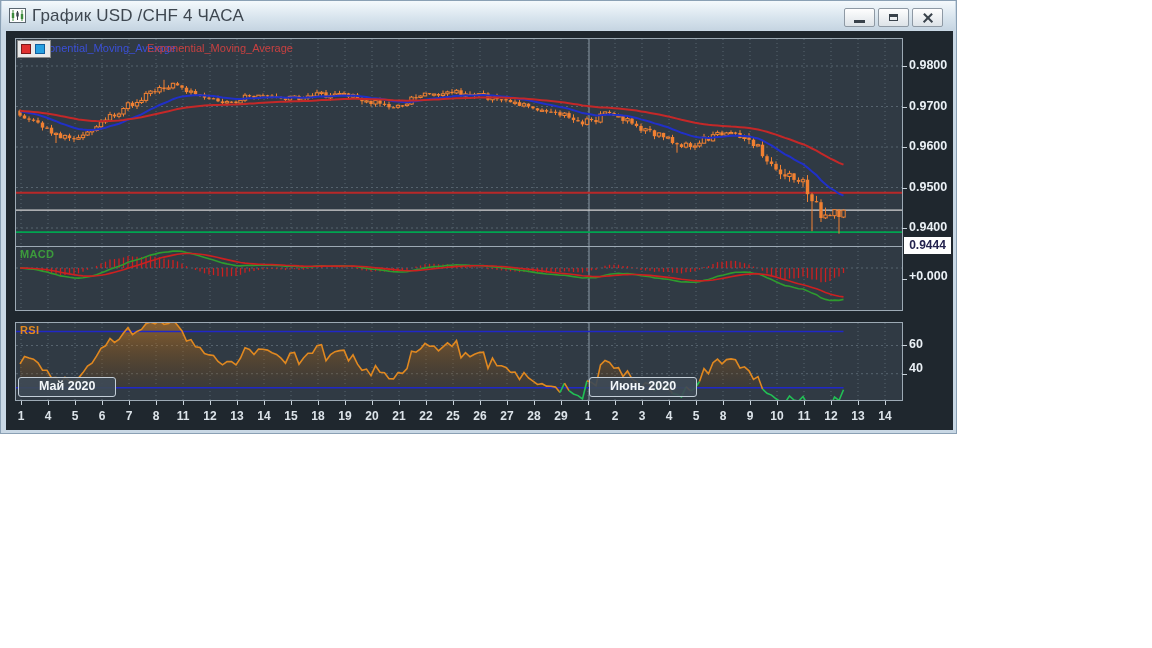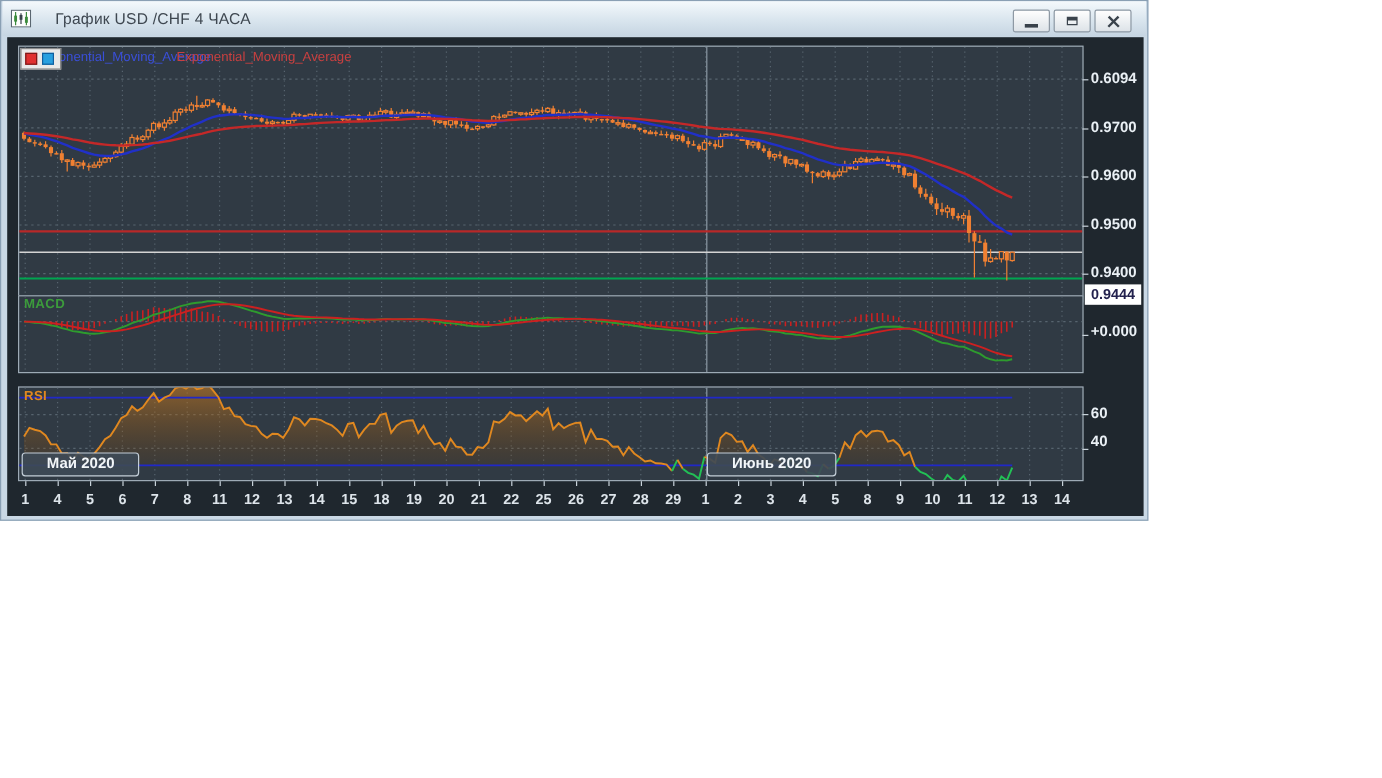--- a/index.html
+++ b/index.html
@@ -2,21 +2,21 @@
 <html><head>
 <meta charset="utf-8">
 <style>
   html,body{margin:0;padding:0;background:#FFFFFF;width:1152px;height:648px;
     font-family:"Liberation Sans", sans-serif;}
   .window{position:absolute;left:0;top:0;width:957px;height:434px;background:#C9D8E5;
     border:1px solid #8AA0B4;box-sizing:border-box;}
   .titlebar{position:absolute;left:1px;top:0;width:953px;height:29px;
     background:linear-gradient(#F4F9FC,#D9E5EE 55%,#C6D5E2);display:flex;align-items:center;}
   .title-icon{margin-left:7px;width:17px;height:15px;flex:0 0 auto;}
-  .title-text{margin-left:20px;font-size:13px;color:#3E4750;letter-spacing:.2px;}
+  .title-text{margin-left:6px;font-size:17px;color:#3E4750;letter-spacing:.2px;}
   .win-buttons{position:absolute;right:12px;top:7px;display:flex;gap:3px;}
   .win-btn{width:31px;height:19px;background:linear-gradient(#FEFEFE,#E6EAEE 45%,#CPD 0);
     background:linear-gradient(#FEFEFE,#DDE3E8);border:1px solid #8E99A4;border-radius:2px;
     display:flex;align-items:center;justify-content:center;cursor:pointer;box-sizing:border-box;}
   .glyph-min{width:11px;height:3px;background:#39424B;margin-top:7px;}
   .glyph-restore{width:9px;height:7px;border:1px solid #39424B;border-top:3px solid #39424B;box-sizing:border-box;}
   .glyph-close{position:relative;width:12px;height:12px;}
   .glyph-close::before,.glyph-close::after{content:"";position:absolute;left:0;top:5px;width:12px;height:2.4px;background:#39424B;}
   .glyph-close::before{transform:rotate(45deg);}
   .glyph-close::after{transform:rotate(-45deg);}
@@ -793,21 +793,21 @@
           <polyline points="683.5,58.5 688.0,45.6 692.5,50.7 697.0,39.7 701.5,36.1 706.0,40.8 710.5,36.6 715.0,35.9 719.5,36.8 724.0,45.1 728.5,43.8 733.0,47.8 737.5,56.4 742.0,53.6 746.5,66.0" fill="none" stroke="#E08820" stroke-width="1.6"></polyline>
           <polyline points="746.5,66.0 751.0,70.3 755.5,72.1 760.0,75.8 764.5,78.6 769.0,79.8 773.5,72.9 778.0,77.0 782.5,78.2 787.0,73.5 791.5,81.5 796.0,84.2 800.5,84.6 805.0,89.6 809.5,84.4 814.0,84.6 818.5,74.0 823.0,77.5 827.5,66.7" fill="none" stroke="#22C055" stroke-width="1.6"></polyline>
         </svg>
       <span class="panel-label" id="rsi-label">RSI</span>
     </div>
 
     <div class="price-axis" id="price-axis">
       <span class="axis-label" style="top:238px;">+0.000</span>
       <span class="axis-label" style="top:306px;">60</span>
       <span class="axis-label" style="top:330px;text-align:right;">40</span>
-    <span class="axis-label" style="top: 27px;">0.6094</span>
+    <span class="axis-label" style="top: 27px;">0.9800</span>
         <span class="axis-label" style="top: 68px;">0.9700</span>
         <span class="axis-label" style="top: 108px;">0.9600</span>
         <span class="axis-label" style="top: 149px;">0.9500</span>
         <span class="axis-label" style="top: 189px;">0.9400</span>
       </div>
 
     <div class="price-tag">0.9444</div>
 
     <div class="time-axis" id="time-axis">
         <div class="date-tick" style="left: 15px;"></div>

